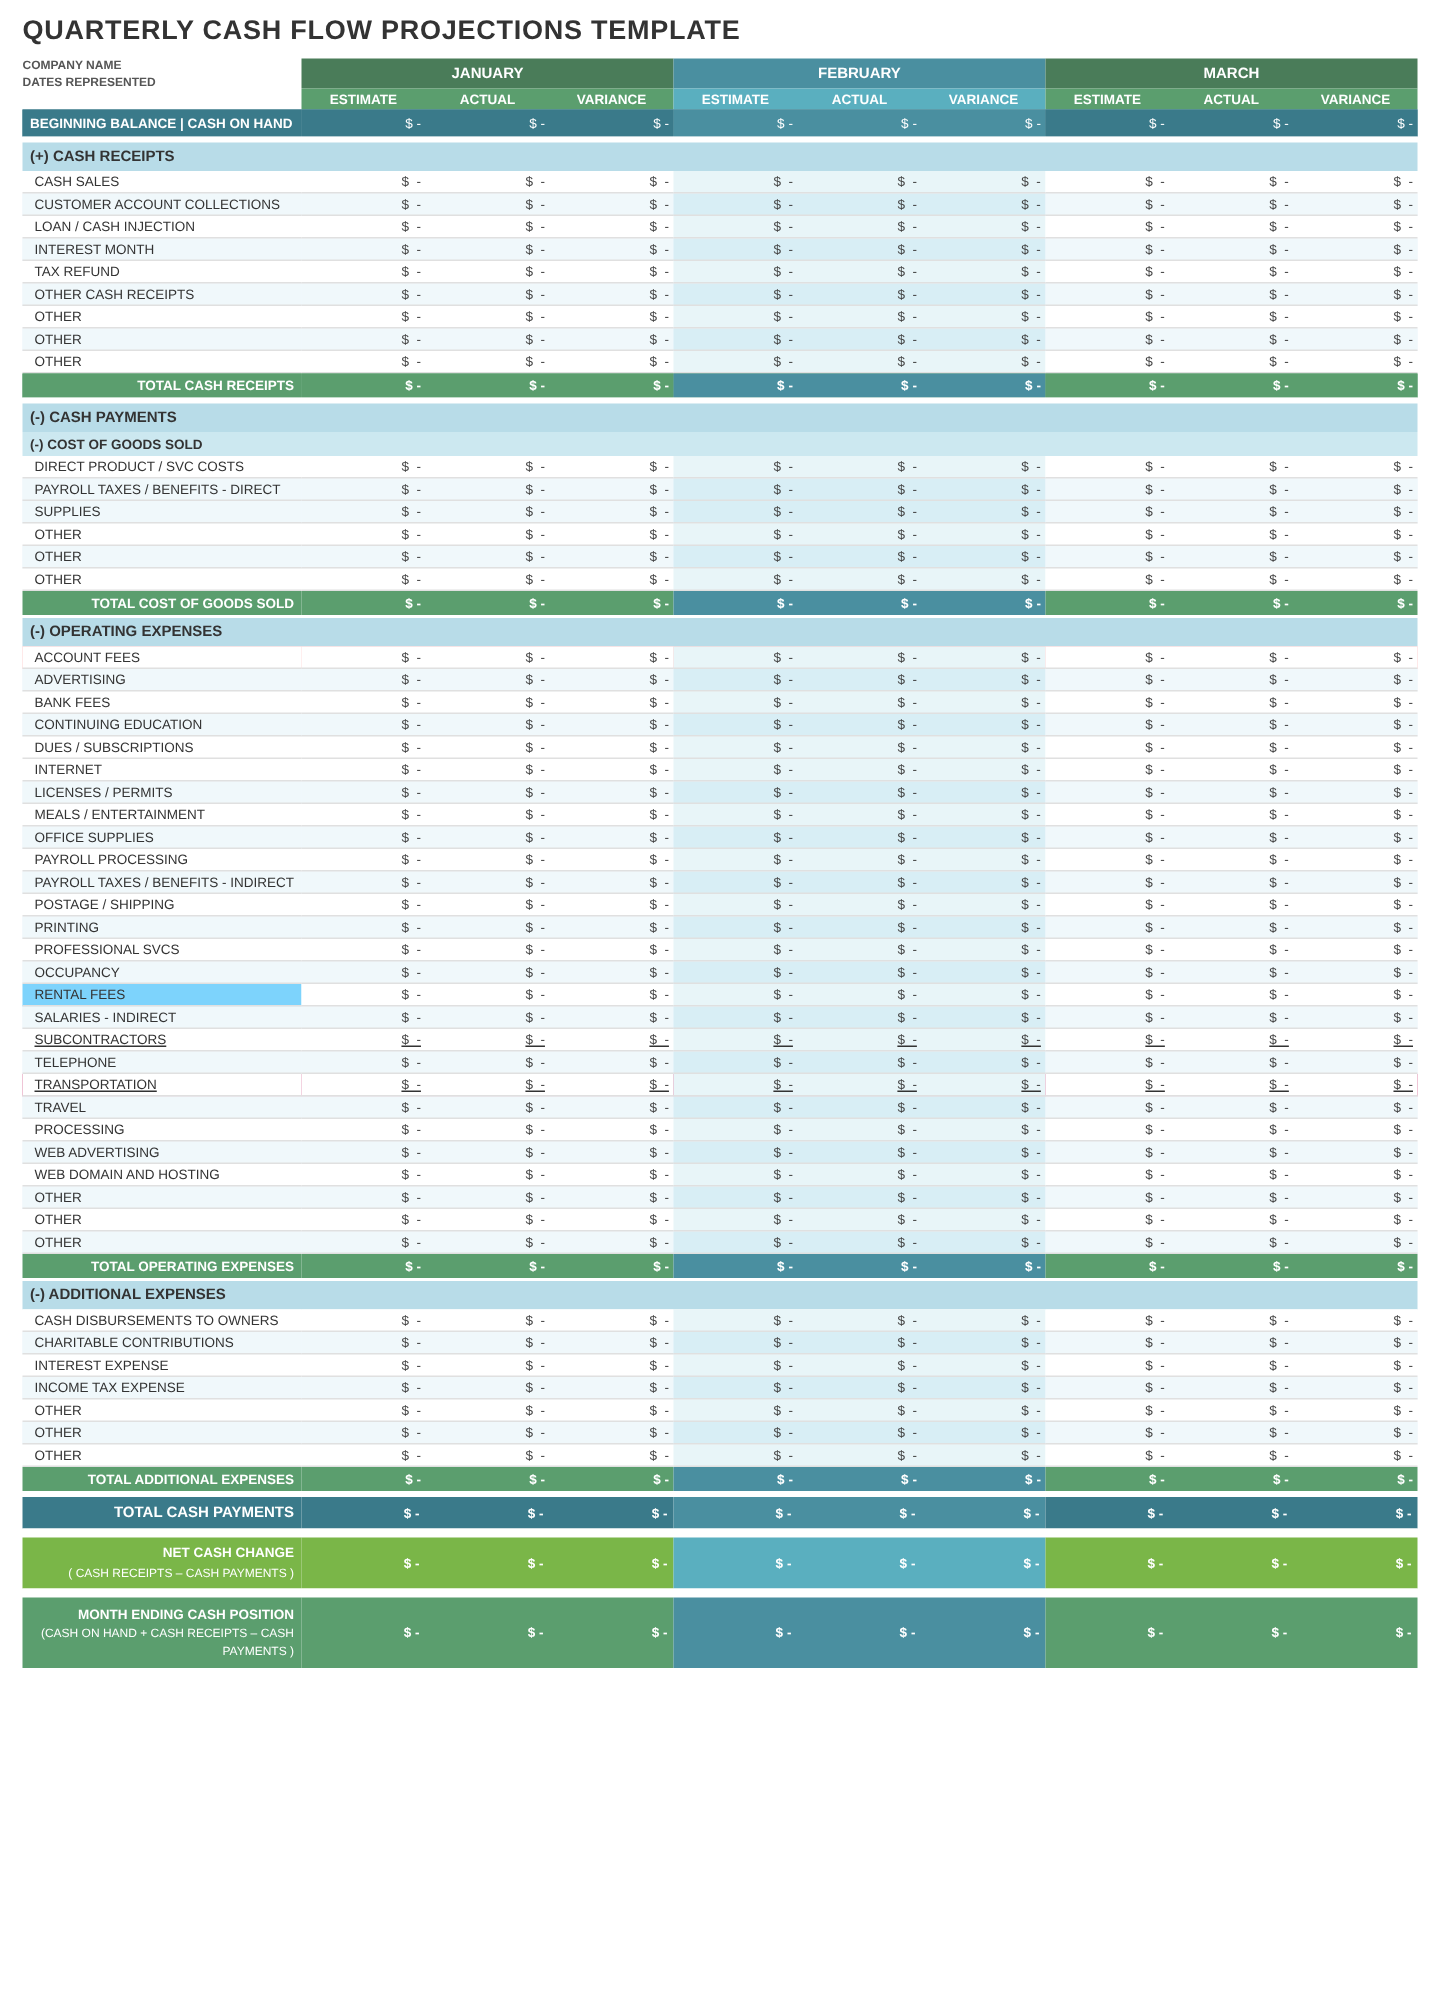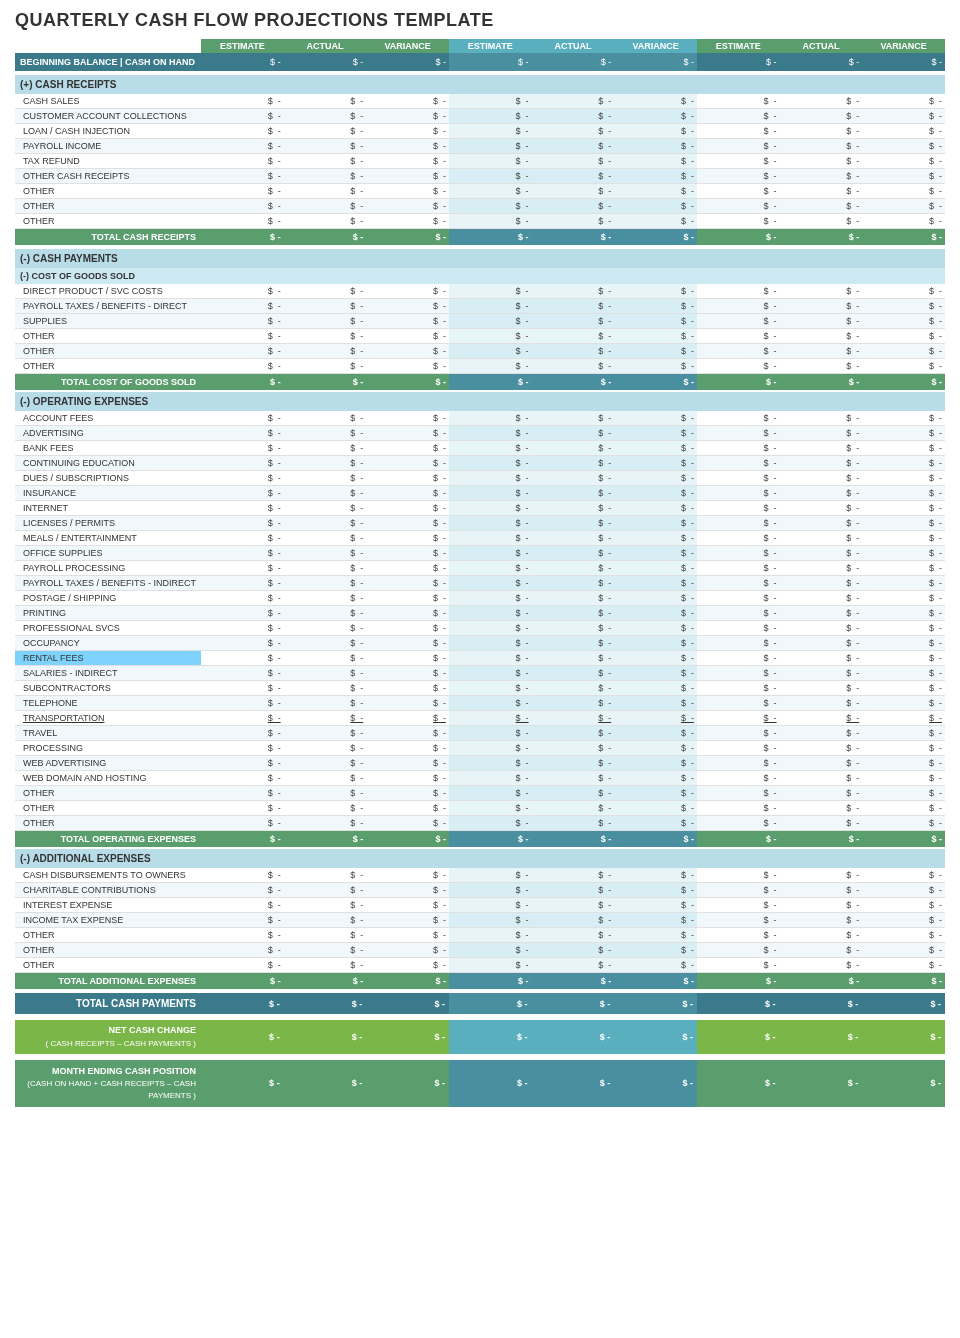--- a/index.html
+++ b/index.html
@@ -29,20 +29,29 @@
       <col style="width:8.89%">
       <col style="width:8.89%">
       <col style="width:8.89%">
       <col style="width:8.89%">
       <col style="width:8.89%">
       <col style="width:8.89%">
     </colgroup>
     <tbody>
 
       <tr>
+        <td style="font-size:8px;font-weight:bold;color:#555;" colspan="1">
+          <div>COMPANY NAME</div>
+          <div style="margin-top:2px;">DATES REPRESENTED</div>
+        </td>
+        <td colspan="3" style="background:#4a7c59;color:#fff;text-align:center;font-weight:bold;font-size:10px;padding:3px;">JANUARY</td>
+        <td colspan="3" style="background:#4a8fa0;color:#fff;text-align:center;font-weight:bold;font-size:10px;padding:3px;">FEBRUARY</td>
+        <td colspan="3" style="background:#4a7c59;color:#fff;text-align:center;font-weight:bold;font-size:10px;padding:3px;">MARCH</td>
+      </tr>
+      <tr>
         <td style="background:#fff;"></td>
         <td style="background:#5b9e6e;color:#fff;text-align:center;font-weight:bold;font-size:9px;padding:2px;">ESTIMATE</td>
         <td style="background:#5b9e6e;color:#fff;text-align:center;font-weight:bold;font-size:9px;padding:2px;">ACTUAL</td>
         <td style="background:#5b9e6e;color:#fff;text-align:center;font-weight:bold;font-size:9px;padding:2px;">VARIANCE</td>
         <td style="background:#5aafbf;color:#fff;text-align:center;font-weight:bold;font-size:9px;padding:2px;">ESTIMATE</td>
         <td style="background:#5aafbf;color:#fff;text-align:center;font-weight:bold;font-size:9px;padding:2px;">ACTUAL</td>
         <td style="background:#5aafbf;color:#fff;text-align:center;font-weight:bold;font-size:9px;padding:2px;">VARIANCE</td>
         <td style="background:#5b9e6e;color:#fff;text-align:center;font-weight:bold;font-size:9px;padding:2px;">ESTIMATE</td>
         <td style="background:#5b9e6e;color:#fff;text-align:center;font-weight:bold;font-size:9px;padding:2px;">ACTUAL</td>
         <td style="background:#5b9e6e;color:#fff;text-align:center;font-weight:bold;font-size:9px;padding:2px;">VARIANCE</td>
@@ -115,21 +124,21 @@
           <td style="text-align: right; font-size: 9px; padding: 2px 3px; border-bottom: 1px solid rgb(224, 224, 224); color: rgb(68, 68, 68); background: rgb(255, 255, 255);">$ &nbsp;-</td>
           <td style="text-align: right; font-size: 9px; padding: 2px 3px; border-bottom: 1px solid rgb(224, 224, 224); color: rgb(68, 68, 68); background: rgb(255, 255, 255);">$ &nbsp;-</td>
           <td style="text-align: right; font-size: 9px; padding: 2px 3px; border-bottom: 1px solid rgb(224, 224, 224); color: rgb(68, 68, 68); background: rgb(232, 245, 248);">$ &nbsp;-</td>
           <td style="text-align: right; font-size: 9px; padding: 2px 3px; border-bottom: 1px solid rgb(224, 224, 224); color: rgb(68, 68, 68); background: rgb(232, 245, 248);">$ &nbsp;-</td>
           <td style="text-align: right; font-size: 9px; padding: 2px 3px; border-bottom: 1px solid rgb(224, 224, 224); color: rgb(68, 68, 68); background: rgb(232, 245, 248);">$ &nbsp;-</td>
           <td style="text-align: right; font-size: 9px; padding: 2px 3px; border-bottom: 1px solid rgb(224, 224, 224); color: rgb(68, 68, 68); background: rgb(255, 255, 255);">$ &nbsp;-</td>
           <td style="text-align: right; font-size: 9px; padding: 2px 3px; border-bottom: 1px solid rgb(224, 224, 224); color: rgb(68, 68, 68); background: rgb(255, 255, 255);">$ &nbsp;-</td>
           <td style="text-align: right; font-size: 9px; padding: 2px 3px; border-bottom: 1px solid rgb(224, 224, 224); color: rgb(68, 68, 68); background: rgb(255, 255, 255);">$ &nbsp;-</td>
         </tr>
         <tr style="background: rgb(240, 248, 251);">
-          <td style="padding: 2px 3px 2px 8px; font-size: 9px; border-bottom: 1px solid rgb(224, 224, 224); background: rgb(240, 248, 251);">PAYROLL INCOME</td>
+          <td style="padding: 2px 3px 2px 8px; font-size: 9px; border-bottom: 1px solid rgb(224, 224, 224); background: rgb(240, 248, 251);">INTEREST MONTH</td>
           <td style="text-align: right; font-size: 9px; padding: 2px 3px; border-bottom: 1px solid rgb(224, 224, 224); color: rgb(68, 68, 68); background: rgb(240, 248, 251);">$ &nbsp;-</td>
           <td style="text-align: right; font-size: 9px; padding: 2px 3px; border-bottom: 1px solid rgb(224, 224, 224); color: rgb(68, 68, 68); background: rgb(240, 248, 251);">$ &nbsp;-</td>
           <td style="text-align: right; font-size: 9px; padding: 2px 3px; border-bottom: 1px solid rgb(224, 224, 224); color: rgb(68, 68, 68); background: rgb(240, 248, 251);">$ &nbsp;-</td>
           <td style="text-align: right; font-size: 9px; padding: 2px 3px; border-bottom: 1px solid rgb(224, 224, 224); color: rgb(68, 68, 68); background: rgb(216, 238, 245);">$ &nbsp;-</td>
           <td style="text-align: right; font-size: 9px; padding: 2px 3px; border-bottom: 1px solid rgb(224, 224, 224); color: rgb(68, 68, 68); background: rgb(216, 238, 245);">$ &nbsp;-</td>
           <td style="text-align: right; font-size: 9px; padding: 2px 3px; border-bottom: 1px solid rgb(224, 224, 224); color: rgb(68, 68, 68); background: rgb(216, 238, 245);">$ &nbsp;-</td>
           <td style="text-align: right; font-size: 9px; padding: 2px 3px; border-bottom: 1px solid rgb(224, 224, 224); color: rgb(68, 68, 68); background: rgb(240, 248, 251);">$ &nbsp;-</td>
           <td style="text-align: right; font-size: 9px; padding: 2px 3px; border-bottom: 1px solid rgb(224, 224, 224); color: rgb(68, 68, 68); background: rgb(240, 248, 251);">$ &nbsp;-</td>
           <td style="text-align: right; font-size: 9px; padding: 2px 3px; border-bottom: 1px solid rgb(224, 224, 224); color: rgb(68, 68, 68); background: rgb(240, 248, 251);">$ &nbsp;-</td>
         </tr>
@@ -457,32 +466,20 @@
           <td style="text-align: right; font-size: 9px; padding: 2px 3px; border-bottom: 1px solid rgb(224, 224, 224); color: rgb(68, 68, 68); background: rgb(255, 255, 255);">$ &nbsp;-</td>
           <td style="text-align: right; font-size: 9px; padding: 2px 3px; border-bottom: 1px solid rgb(224, 224, 224); color: rgb(68, 68, 68); background: rgb(255, 255, 255);">$ &nbsp;-</td>
           <td style="text-align: right; font-size: 9px; padding: 2px 3px; border-bottom: 1px solid rgb(224, 224, 224); color: rgb(68, 68, 68); background: rgb(255, 255, 255);">$ &nbsp;-</td>
           <td style="text-align: right; font-size: 9px; padding: 2px 3px; border-bottom: 1px solid rgb(224, 224, 224); color: rgb(68, 68, 68); background: rgb(232, 245, 248);">$ &nbsp;-</td>
           <td style="text-align: right; font-size: 9px; padding: 2px 3px; border-bottom: 1px solid rgb(224, 224, 224); color: rgb(68, 68, 68); background: rgb(232, 245, 248);">$ &nbsp;-</td>
           <td style="text-align: right; font-size: 9px; padding: 2px 3px; border-bottom: 1px solid rgb(224, 224, 224); color: rgb(68, 68, 68); background: rgb(232, 245, 248);">$ &nbsp;-</td>
           <td style="text-align: right; font-size: 9px; padding: 2px 3px; border-bottom: 1px solid rgb(224, 224, 224); color: rgb(68, 68, 68); background: rgb(255, 255, 255);">$ &nbsp;-</td>
           <td style="text-align: right; font-size: 9px; padding: 2px 3px; border-bottom: 1px solid rgb(224, 224, 224); color: rgb(68, 68, 68); background: rgb(255, 255, 255);">$ &nbsp;-</td>
           <td style="text-align: right; font-size: 9px; padding: 2px 3px; border-bottom: 1px solid rgb(224, 224, 224); color: rgb(68, 68, 68); background: rgb(255, 255, 255);">$ &nbsp;-</td>
         </tr>
-        <tr style="background: rgb(240, 248, 251);">
-          <td style="padding: 2px 3px 2px 8px; font-size: 9px; border-bottom: 1px solid rgb(224, 224, 224); background: rgb(240, 248, 251);">INSURANCE</td>
-          <td style="text-align: right; font-size: 9px; padding: 2px 3px; border-bottom: 1px solid rgb(224, 224, 224); color: rgb(68, 68, 68); background: rgb(240, 248, 251);">$ &nbsp;-</td>
-          <td style="text-align: right; font-size: 9px; padding: 2px 3px; border-bottom: 1px solid rgb(224, 224, 224); color: rgb(68, 68, 68); background: rgb(240, 248, 251);">$ &nbsp;-</td>
-          <td style="text-align: right; font-size: 9px; padding: 2px 3px; border-bottom: 1px solid rgb(224, 224, 224); color: rgb(68, 68, 68); background: rgb(240, 248, 251);">$ &nbsp;-</td>
-          <td style="text-align: right; font-size: 9px; padding: 2px 3px; border-bottom: 1px solid rgb(224, 224, 224); color: rgb(68, 68, 68); background: rgb(216, 238, 245);">$ &nbsp;-</td>
-          <td style="text-align: right; font-size: 9px; padding: 2px 3px; border-bottom: 1px solid rgb(224, 224, 224); color: rgb(68, 68, 68); background: rgb(216, 238, 245);">$ &nbsp;-</td>
-          <td style="text-align: right; font-size: 9px; padding: 2px 3px; border-bottom: 1px solid rgb(224, 224, 224); color: rgb(68, 68, 68); background: rgb(216, 238, 245);">$ &nbsp;-</td>
-          <td style="text-align: right; font-size: 9px; padding: 2px 3px; border-bottom: 1px solid rgb(224, 224, 224); color: rgb(68, 68, 68); background: rgb(240, 248, 251);">$ &nbsp;-</td>
-          <td style="text-align: right; font-size: 9px; padding: 2px 3px; border-bottom: 1px solid rgb(224, 224, 224); color: rgb(68, 68, 68); background: rgb(240, 248, 251);">$ &nbsp;-</td>
-          <td style="text-align: right; font-size: 9px; padding: 2px 3px; border-bottom: 1px solid rgb(224, 224, 224); color: rgb(68, 68, 68); background: rgb(240, 248, 251);">$ &nbsp;-</td>
-        </tr>
         <tr style="background: rgb(255, 255, 255);">
           <td style="padding: 2px 3px 2px 8px; font-size: 9px; border-bottom: 1px solid rgb(224, 224, 224); background: rgb(255, 255, 255);">INTERNET</td>
           <td style="text-align: right; font-size: 9px; padding: 2px 3px; border-bottom: 1px solid rgb(224, 224, 224); color: rgb(68, 68, 68); background: rgb(255, 255, 255);">$ &nbsp;-</td>
           <td style="text-align: right; font-size: 9px; padding: 2px 3px; border-bottom: 1px solid rgb(224, 224, 224); color: rgb(68, 68, 68); background: rgb(255, 255, 255);">$ &nbsp;-</td>
           <td style="text-align: right; font-size: 9px; padding: 2px 3px; border-bottom: 1px solid rgb(224, 224, 224); color: rgb(68, 68, 68); background: rgb(255, 255, 255);">$ &nbsp;-</td>
           <td style="text-align: right; font-size: 9px; padding: 2px 3px; border-bottom: 1px solid rgb(224, 224, 224); color: rgb(68, 68, 68); background: rgb(232, 245, 248);">$ &nbsp;-</td>
           <td style="text-align: right; font-size: 9px; padding: 2px 3px; border-bottom: 1px solid rgb(224, 224, 224); color: rgb(68, 68, 68); background: rgb(232, 245, 248);">$ &nbsp;-</td>
           <td style="text-align: right; font-size: 9px; padding: 2px 3px; border-bottom: 1px solid rgb(224, 224, 224); color: rgb(68, 68, 68); background: rgb(232, 245, 248);">$ &nbsp;-</td>
           <td style="text-align: right; font-size: 9px; padding: 2px 3px; border-bottom: 1px solid rgb(224, 224, 224); color: rgb(68, 68, 68); background: rgb(255, 255, 255);">$ &nbsp;-</td>
           <td style="text-align: right; font-size: 9px; padding: 2px 3px; border-bottom: 1px solid rgb(224, 224, 224); color: rgb(68, 68, 68); background: rgb(255, 255, 255);">$ &nbsp;-</td>
@@ -613,21 +610,21 @@
           <td style="text-align: right; font-size: 9px; padding: 2px 3px; border-bottom: 1px solid rgb(224, 224, 224); color: rgb(68, 68, 68); background: rgb(240, 248, 251);">$ &nbsp;-</td>
           <td style="text-align: right; font-size: 9px; padding: 2px 3px; border-bottom: 1px solid rgb(224, 224, 224); color: rgb(68, 68, 68); background: rgb(240, 248, 251);">$ &nbsp;-</td>
           <td style="text-align: right; font-size: 9px; padding: 2px 3px; border-bottom: 1px solid rgb(224, 224, 224); color: rgb(68, 68, 68); background: rgb(240, 248, 251);">$ &nbsp;-</td>
           <td style="text-align: right; font-size: 9px; padding: 2px 3px; border-bottom: 1px solid rgb(224, 224, 224); color: rgb(68, 68, 68); background: rgb(216, 238, 245);">$ &nbsp;-</td>
           <td style="text-align: right; font-size: 9px; padding: 2px 3px; border-bottom: 1px solid rgb(224, 224, 224); color: rgb(68, 68, 68); background: rgb(216, 238, 245);">$ &nbsp;-</td>
           <td style="text-align: right; font-size: 9px; padding: 2px 3px; border-bottom: 1px solid rgb(224, 224, 224); color: rgb(68, 68, 68); background: rgb(216, 238, 245);">$ &nbsp;-</td>
           <td style="text-align: right; font-size: 9px; padding: 2px 3px; border-bottom: 1px solid rgb(224, 224, 224); color: rgb(68, 68, 68); background: rgb(240, 248, 251);">$ &nbsp;-</td>
           <td style="text-align: right; font-size: 9px; padding: 2px 3px; border-bottom: 1px solid rgb(224, 224, 224); color: rgb(68, 68, 68); background: rgb(240, 248, 251);">$ &nbsp;-</td>
           <td style="text-align: right; font-size: 9px; padding: 2px 3px; border-bottom: 1px solid rgb(224, 224, 224); color: rgb(68, 68, 68); background: rgb(240, 248, 251);">$ &nbsp;-</td>
         </tr>
-        <tr style="background: rgb(255, 255, 255);">
+        <tr style="background: rgb(255, 255, 255); text-decoration: underline;">
           <td style="padding: 2px 3px 2px 8px; font-size: 9px; border-bottom: 1px solid rgb(224, 224, 224); background: rgb(255, 255, 255);">SUBCONTRACTORS</td>
           <td style="text-align: right; font-size: 9px; padding: 2px 3px; border-bottom: 1px solid rgb(224, 224, 224); color: rgb(68, 68, 68); background: rgb(255, 255, 255);">$ &nbsp;-</td>
           <td style="text-align: right; font-size: 9px; padding: 2px 3px; border-bottom: 1px solid rgb(224, 224, 224); color: rgb(68, 68, 68); background: rgb(255, 255, 255);">$ &nbsp;-</td>
           <td style="text-align: right; font-size: 9px; padding: 2px 3px; border-bottom: 1px solid rgb(224, 224, 224); color: rgb(68, 68, 68); background: rgb(255, 255, 255);">$ &nbsp;-</td>
           <td style="text-align: right; font-size: 9px; padding: 2px 3px; border-bottom: 1px solid rgb(224, 224, 224); color: rgb(68, 68, 68); background: rgb(232, 245, 248);">$ &nbsp;-</td>
           <td style="text-align: right; font-size: 9px; padding: 2px 3px; border-bottom: 1px solid rgb(224, 224, 224); color: rgb(68, 68, 68); background: rgb(232, 245, 248);">$ &nbsp;-</td>
           <td style="text-align: right; font-size: 9px; padding: 2px 3px; border-bottom: 1px solid rgb(224, 224, 224); color: rgb(68, 68, 68); background: rgb(232, 245, 248);">$ &nbsp;-</td>
           <td style="text-align: right; font-size: 9px; padding: 2px 3px; border-bottom: 1px solid rgb(224, 224, 224); color: rgb(68, 68, 68); background: rgb(255, 255, 255);">$ &nbsp;-</td>
           <td style="text-align: right; font-size: 9px; padding: 2px 3px; border-bottom: 1px solid rgb(224, 224, 224); color: rgb(68, 68, 68); background: rgb(255, 255, 255);">$ &nbsp;-</td>
           <td style="text-align: right; font-size: 9px; padding: 2px 3px; border-bottom: 1px solid rgb(224, 224, 224); color: rgb(68, 68, 68); background: rgb(255, 255, 255);">$ &nbsp;-</td>

